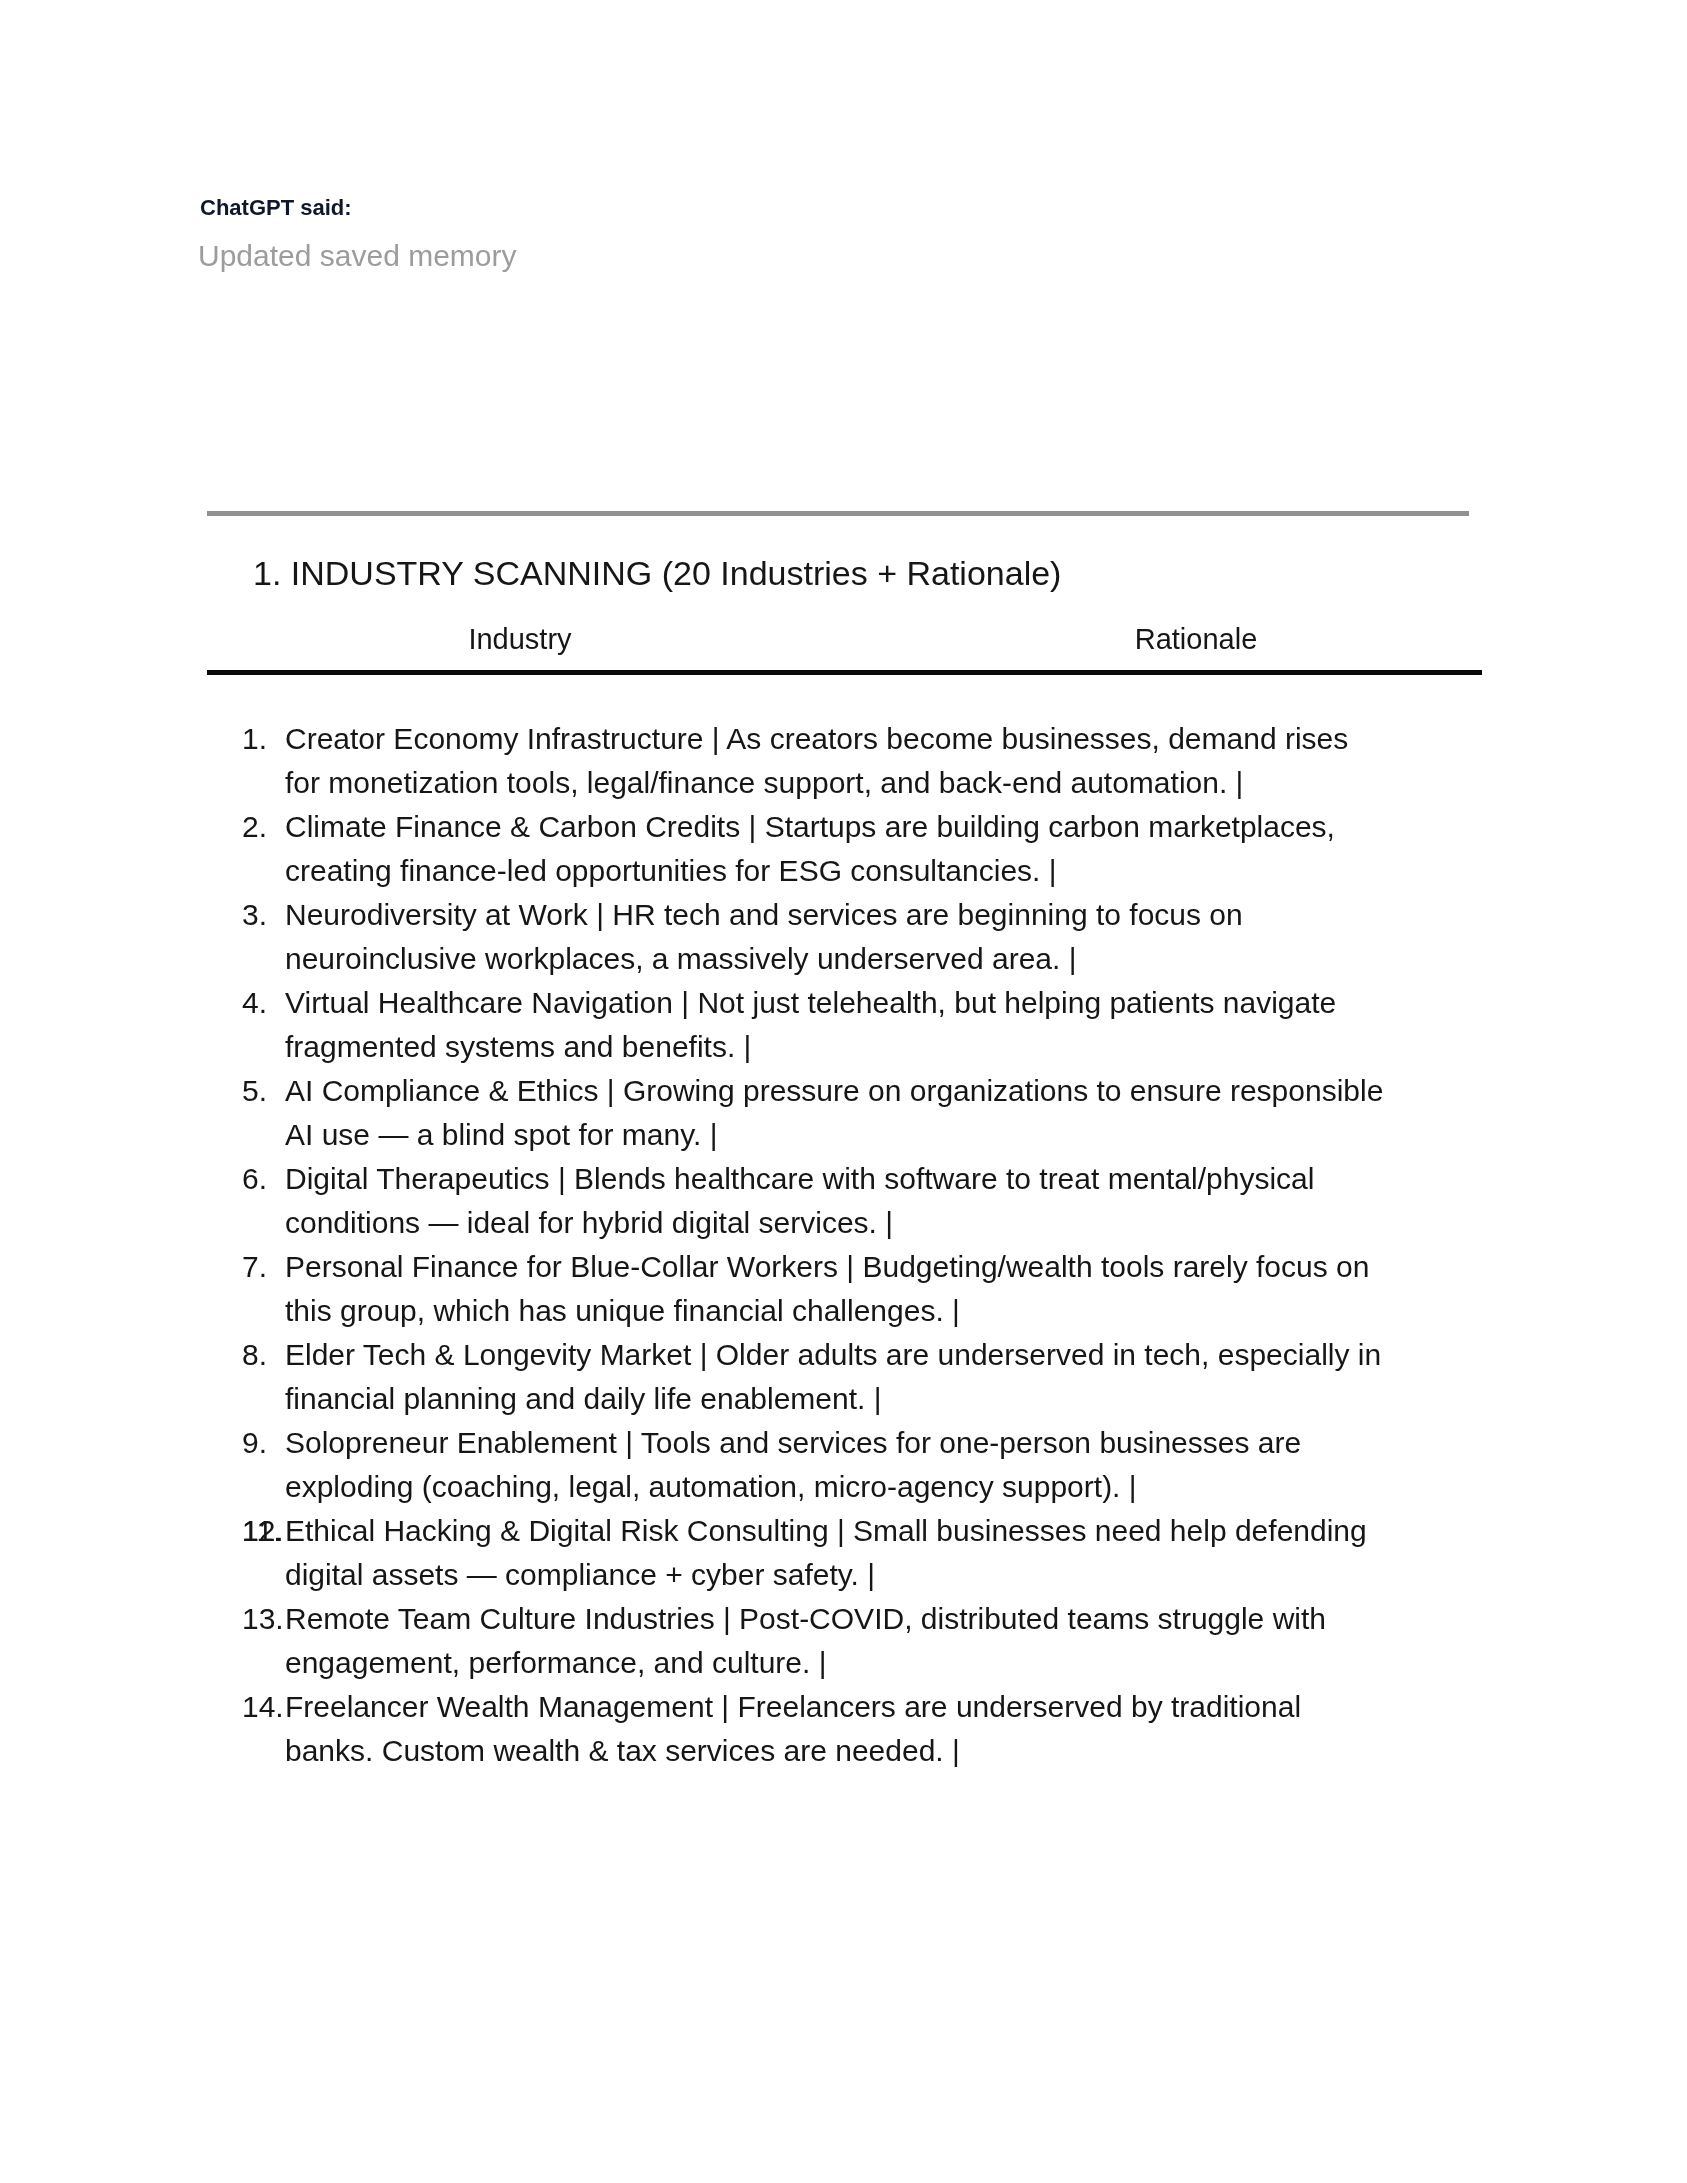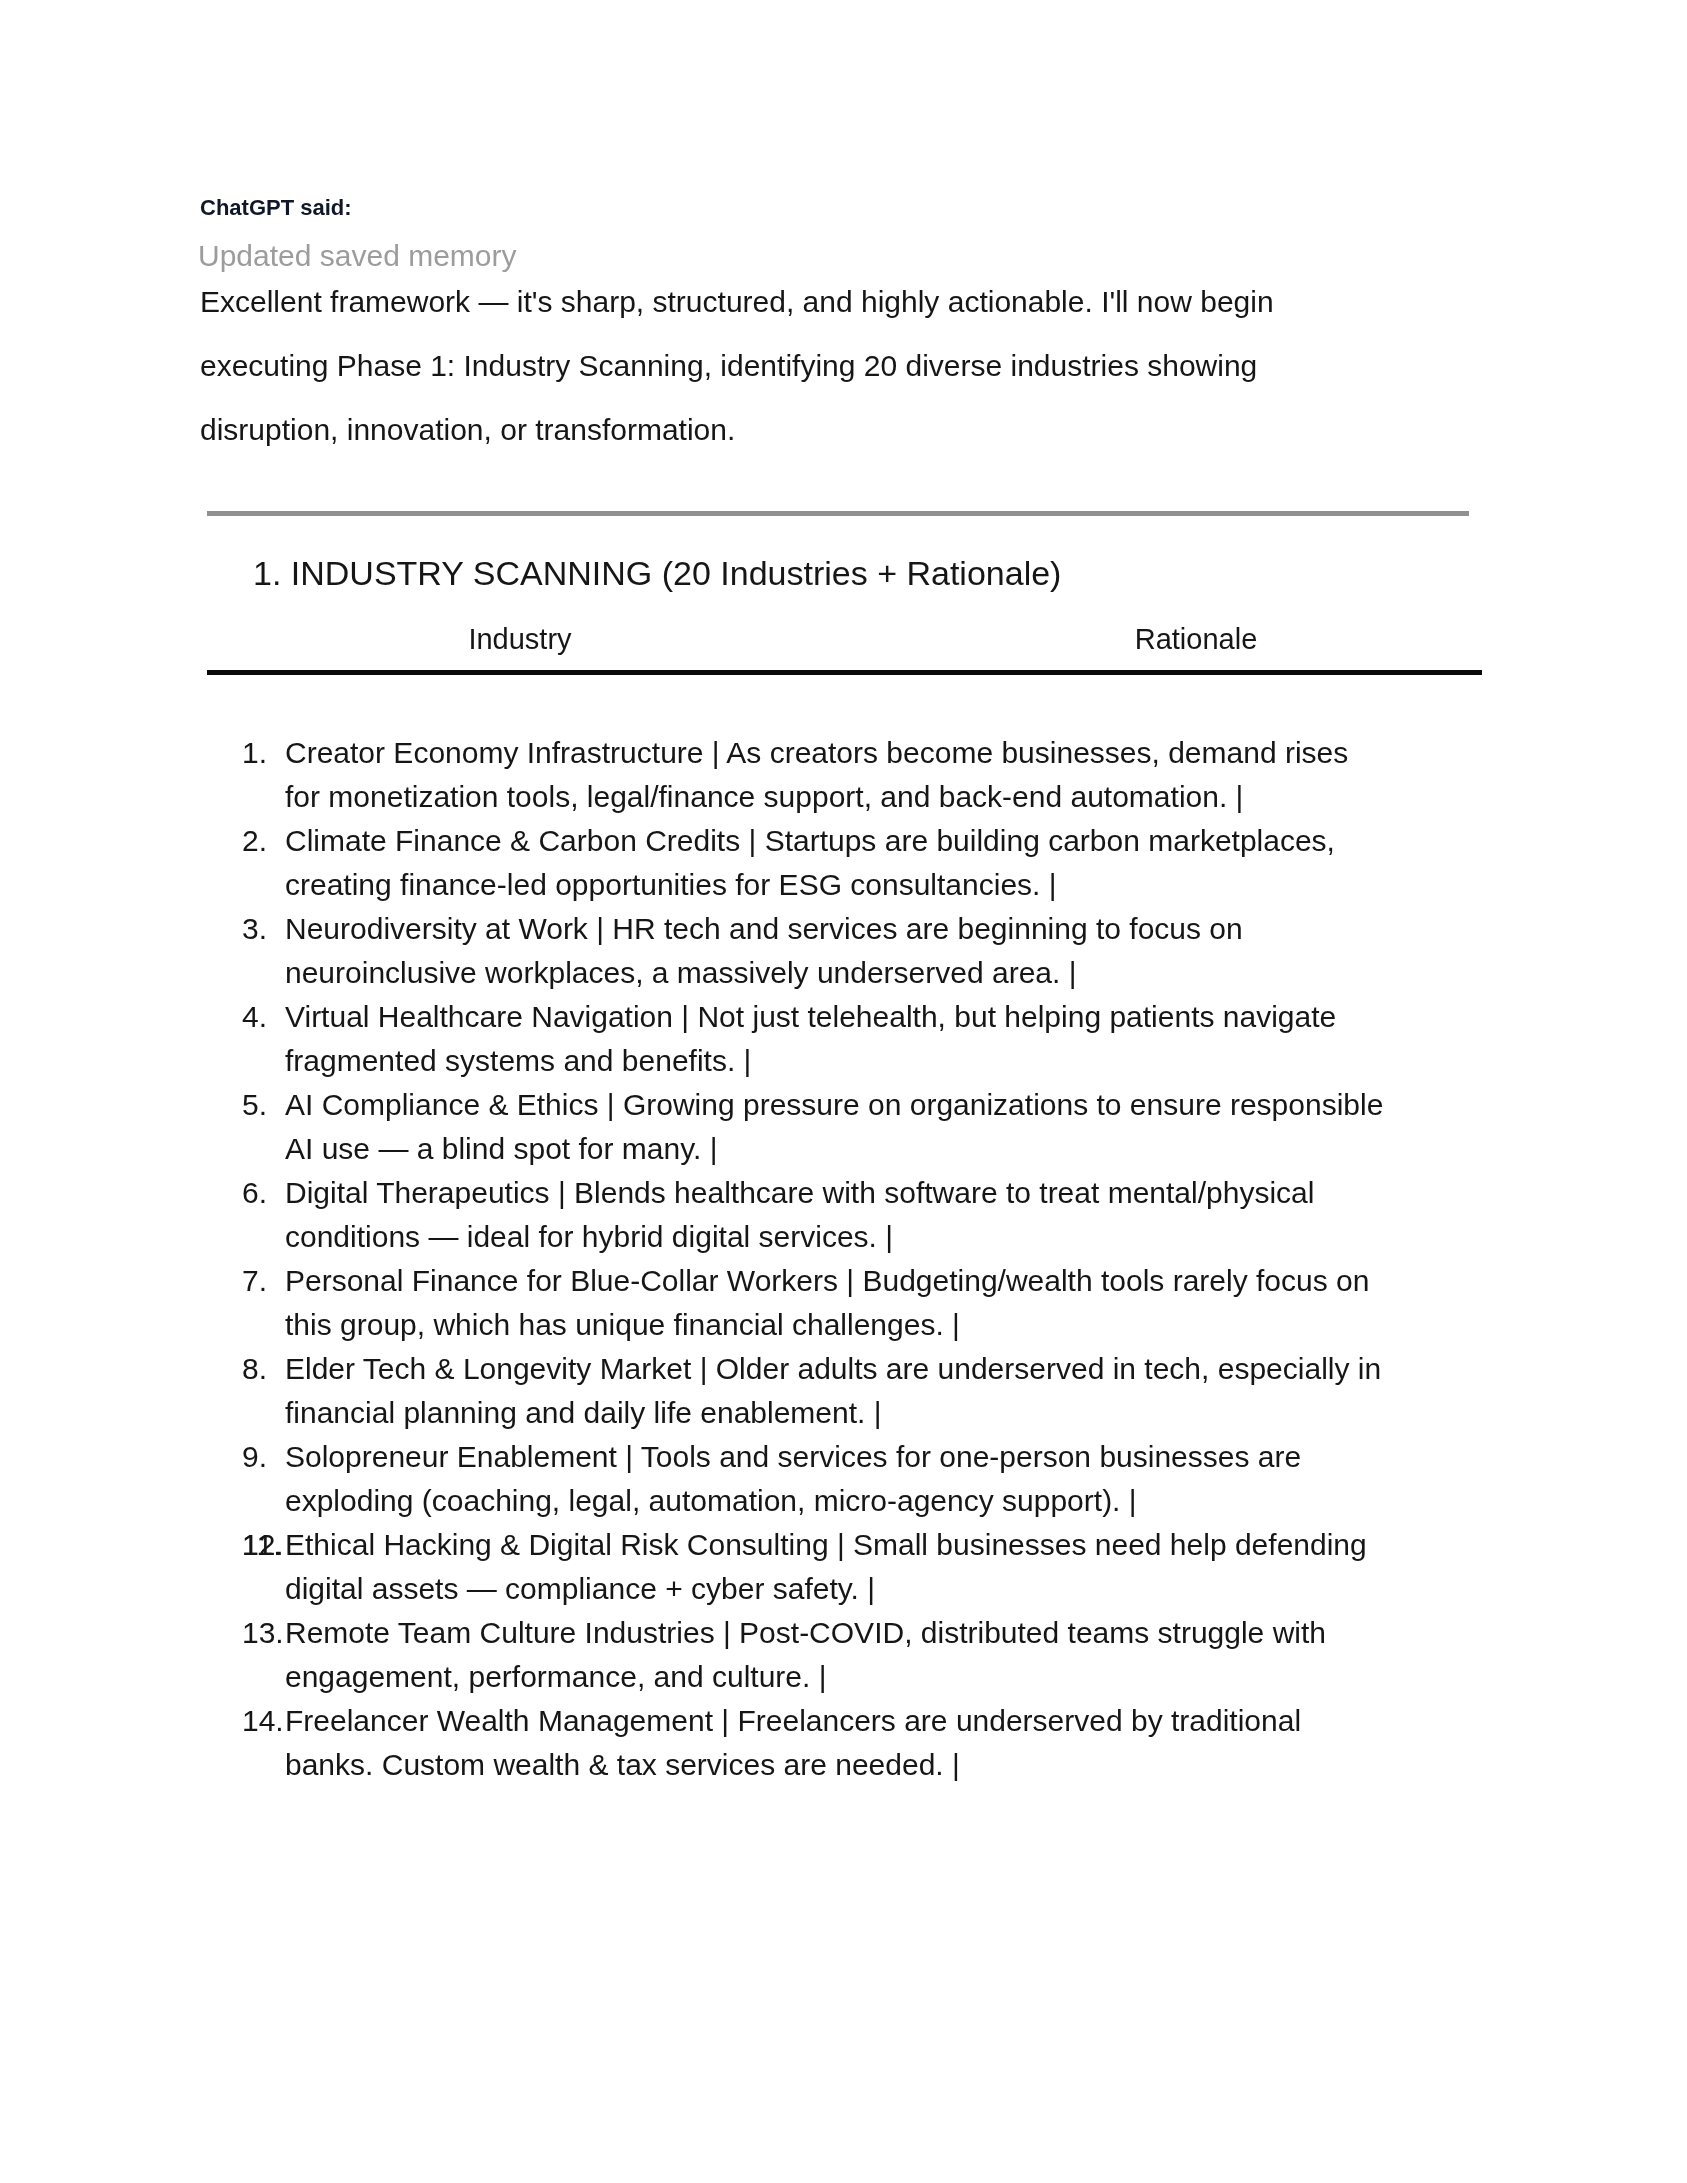--- a/index.html
+++ b/index.html
@@ -47,32 +47,31 @@
   }
 
   .ind-list {
     position: absolute; left: 200px; top: 691px; width: 1270px;
     margin: 0; padding: 0; list-style: none;
     font-size: 30px; line-height: 44px; color: #161616;
   }
   .row { position: relative; padding-left: 85px; width: 1102px; }
   .row .num { position: absolute; left: 42px; top: 0; white-space: nowrap; }
   
-  .row.marker-own-line .txt { display: block; margin-top: 40px; }
+  .row.marker-own-line .txt { display: block; margin-top: 26px; }
 </style>
 </head>
 <body style="color: rgb(22, 22, 22); background: rgb(255, 255, 255);">
 
 <div class="page">
 
   <div class="speaker">ChatGPT said:</div>
 
   <div class="memory" style="color: rgb(156, 156, 156);">Updated saved memory</div>
 
-  <p class="intro">Excellent framework — it's sharp, structured, and highly actionable. I'll now begin executing Phase 1: Industry Scanning, identifying 20 diverse industries showing disruption, innovation, or transformation.</p>
 
   <div class="rule-gray" style="background: rgb(144, 144, 144);"></div>
 
   <h3 class="heading">1. INDUSTRY SCANNING (20 Industries + Rationale)</h3>
 
   <div class="col-headers">
     <span class="col-h industry">Industry</span>
     <span class="col-h rationale">Rationale</span>
   </div>
 

